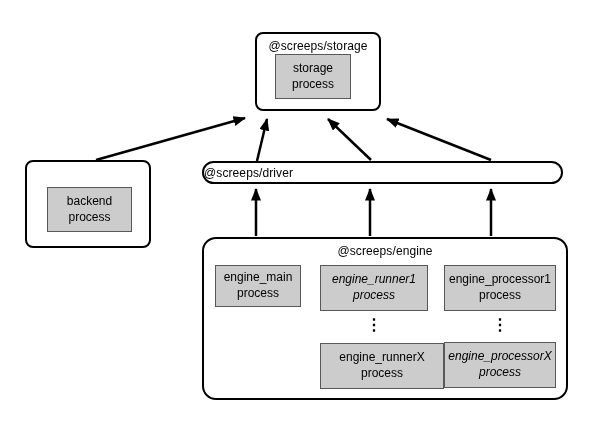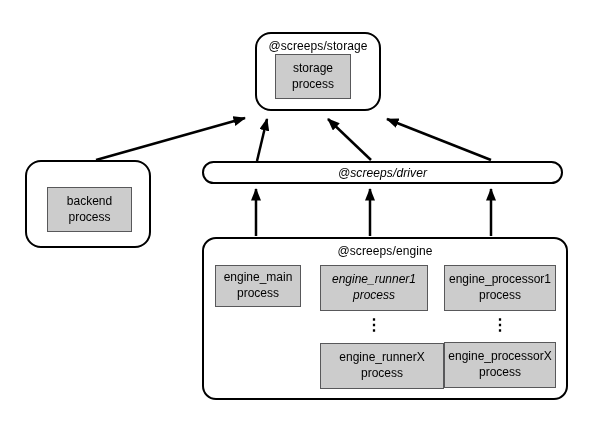--- a/index.html
+++ b/index.html
@@ -8,21 +8,21 @@
     width: 600px;
     height: 427px;
     background: #ffffff;
     font-family: "Liberation Sans", sans-serif;
     overflow: hidden;
   }
   .node {
     position: absolute;
     background: #ffffff;
     border: 2px solid #000000;
-    border-radius: 16px;
+    border-radius: 8px;
     box-sizing: border-box;
     z-index: 1;
   }
   .node-title {
     font-size: 12px;
     color: #000;
     text-align: center;
     padding-top: 5px;
     letter-spacing: 0.1px;
   }
@@ -36,23 +36,22 @@
     justify-content: center;
     text-align: center;
     font-size: 12px;
     line-height: 1.3;
     color: #000;
     white-space: pre-line;
   }
   .driver-pill {
     display: flex;
     align-items: center;
-    justify-content: center;
+    justify-content: flex-start;
     border-radius: 13px;
-    font-style: italic;
   }
   .driver-pill .node-title { padding-top: 0; }
   .dots {
     position: absolute;
     font-size: 16px;
     font-weight: bold;
     line-height: 1;
     text-align: center;
     color: #000;
   }
@@ -96,21 +95,21 @@
     <div class="proc" style="left:240px; top:26px; width:112px; height:46px;text-align:center;">engine_processor1
 process</div>
 
     <div class="dots" style="left:116px; top:78px; width:108px;">⋮</div>
 
     <div class="dots" style="left:240px; top:78px; width:112px;">⋮</div>
 
     <div class="proc" style="left:116px; top:104px; width:124px; height:46px;">engine_runnerX
 process</div>
 
-    <div class="proc" style="left:240px; top:103px; width:112px; height:46px;">engine_processorX
+    <div class="proc" style="left:240px; top:103px; width:112px; height:46px;font-style:italic;">engine_processorX
 process</div>
   </div>
 
   <svg class="arrows" viewBox="0 0 600 427" xmlns="http://www.w3.org/2000/svg">
     <defs>
       <marker id="ah" viewBox="0 0 5 4" refX="4.6" refY="2" markerWidth="5" markerHeight="4" orient="auto">
         <path d="M0,0 L5,2 L0,4 Z" fill="#000000"></path>
       </marker>
     </defs>
     <line x1="96" y1="160" x2="245" y2="118" stroke="#000" stroke-width="2.5" marker-end="url(#ah)"></line>

